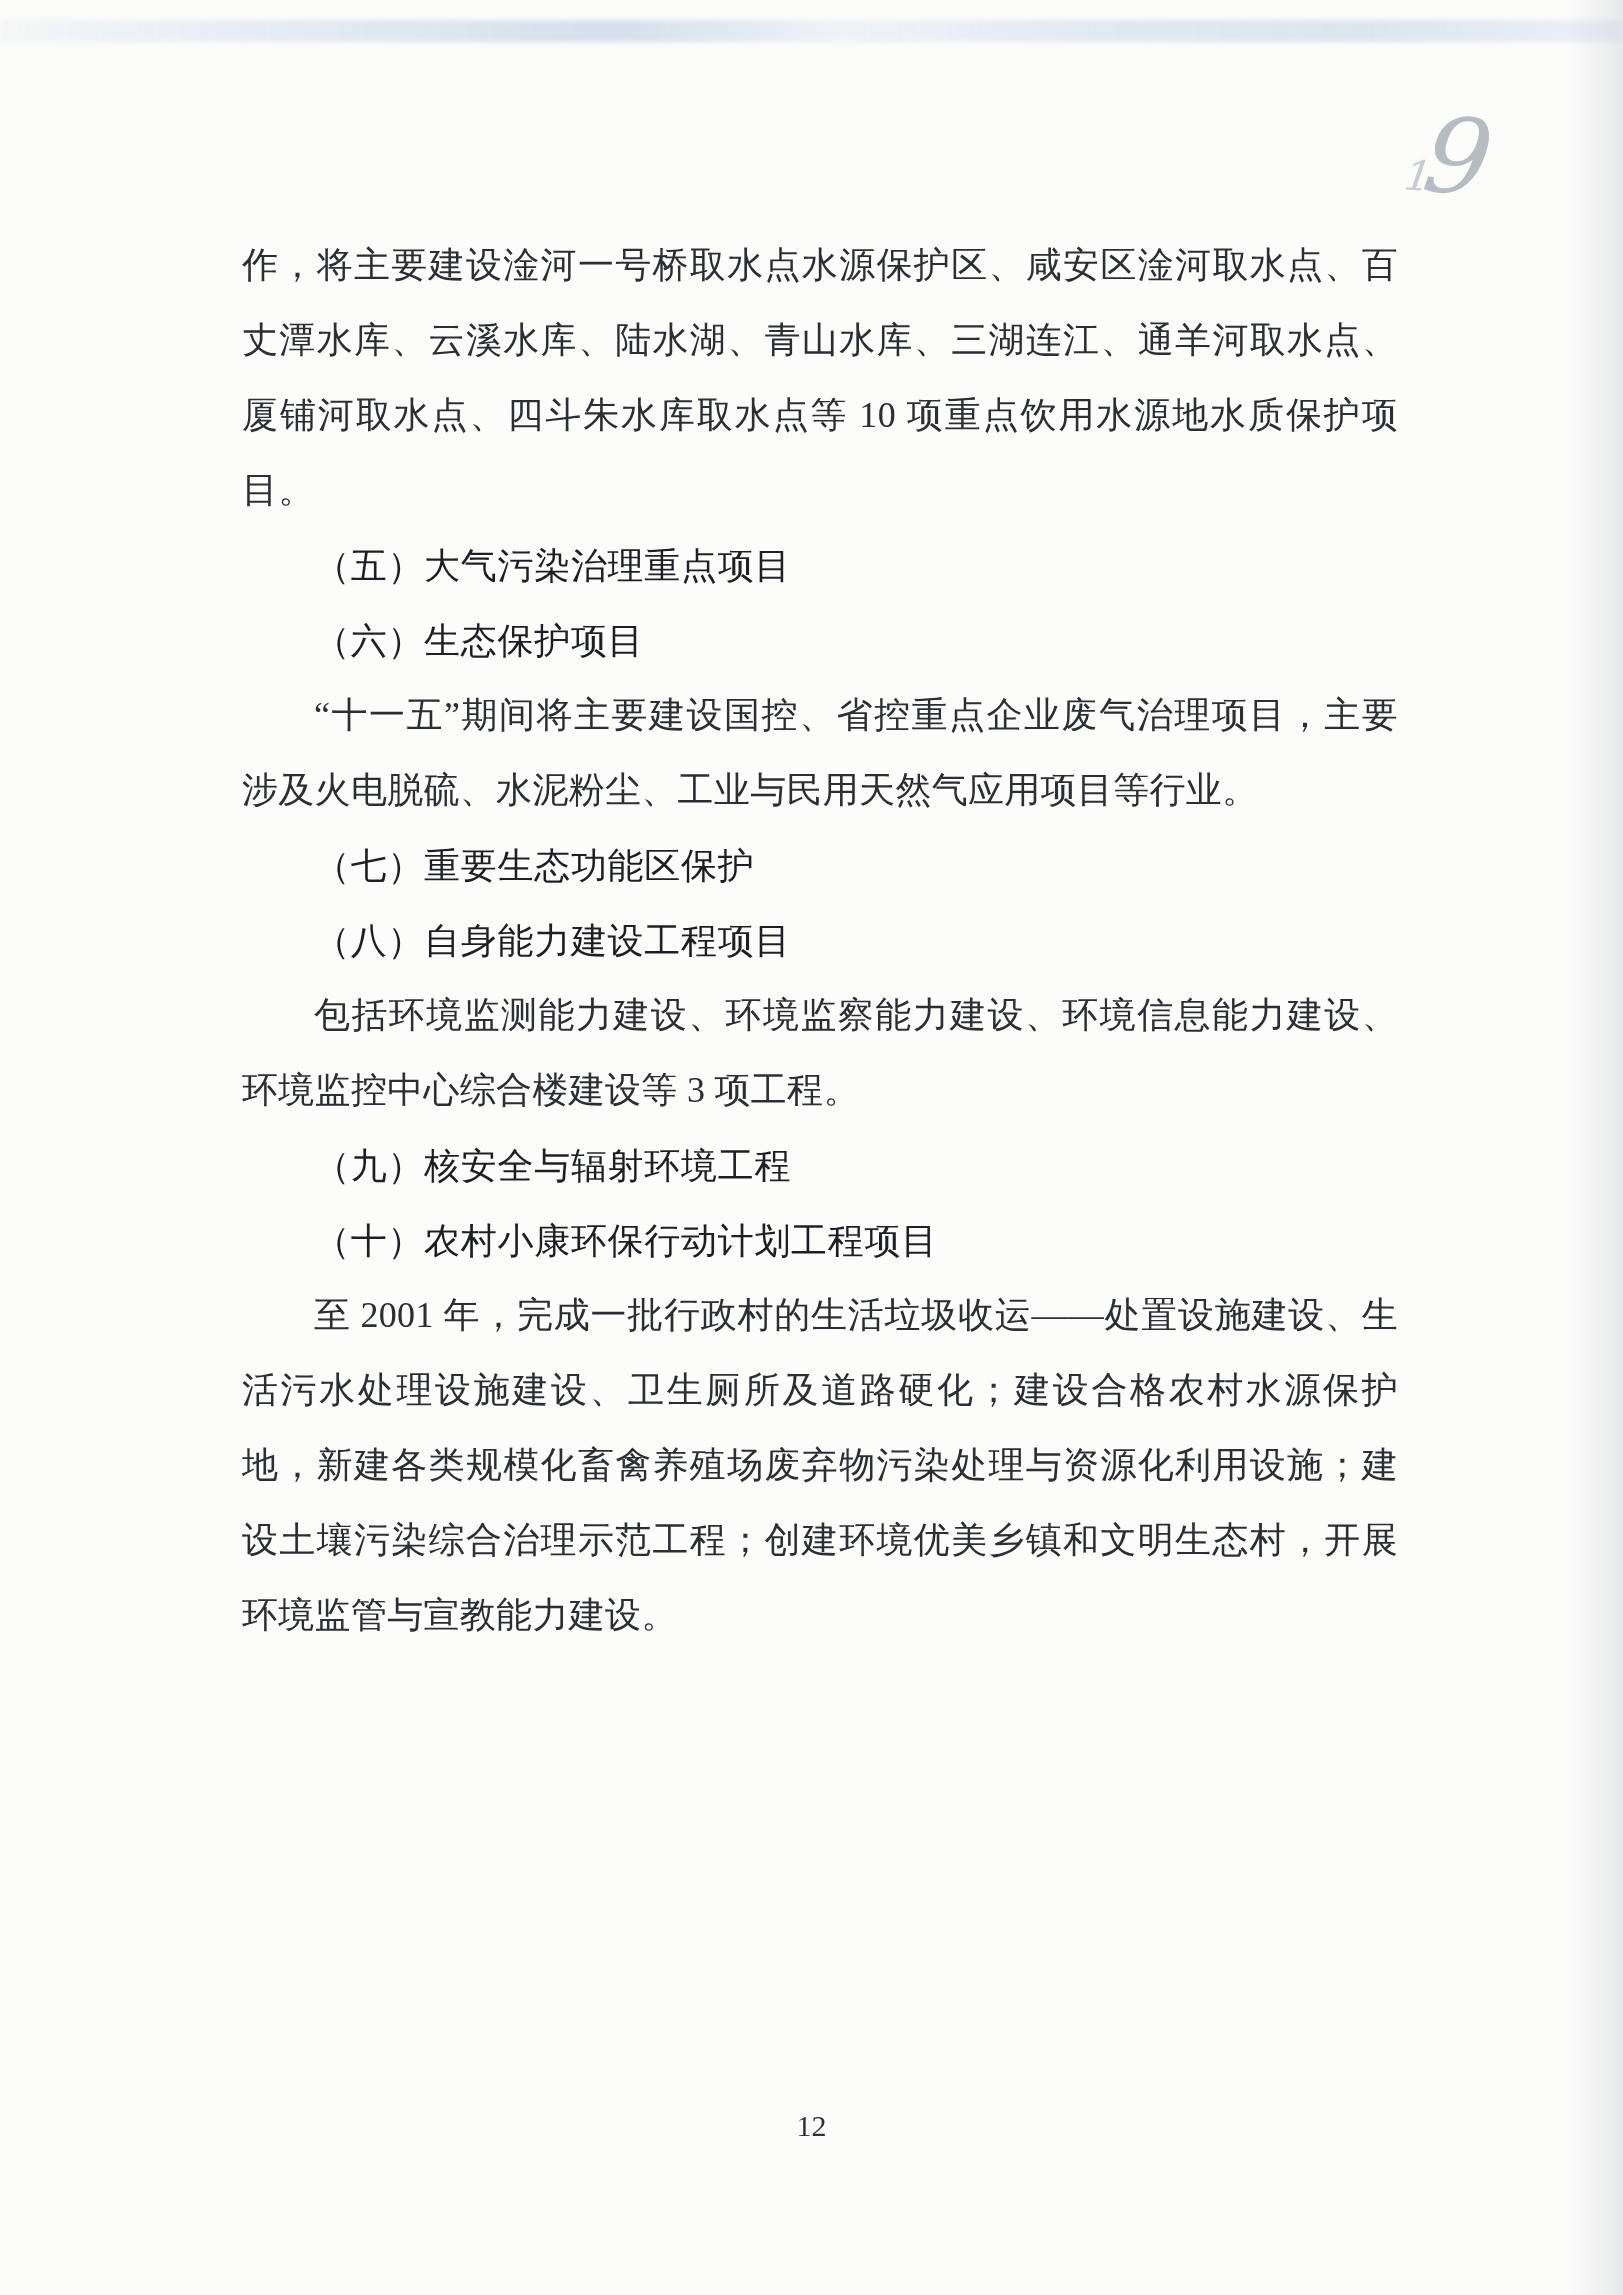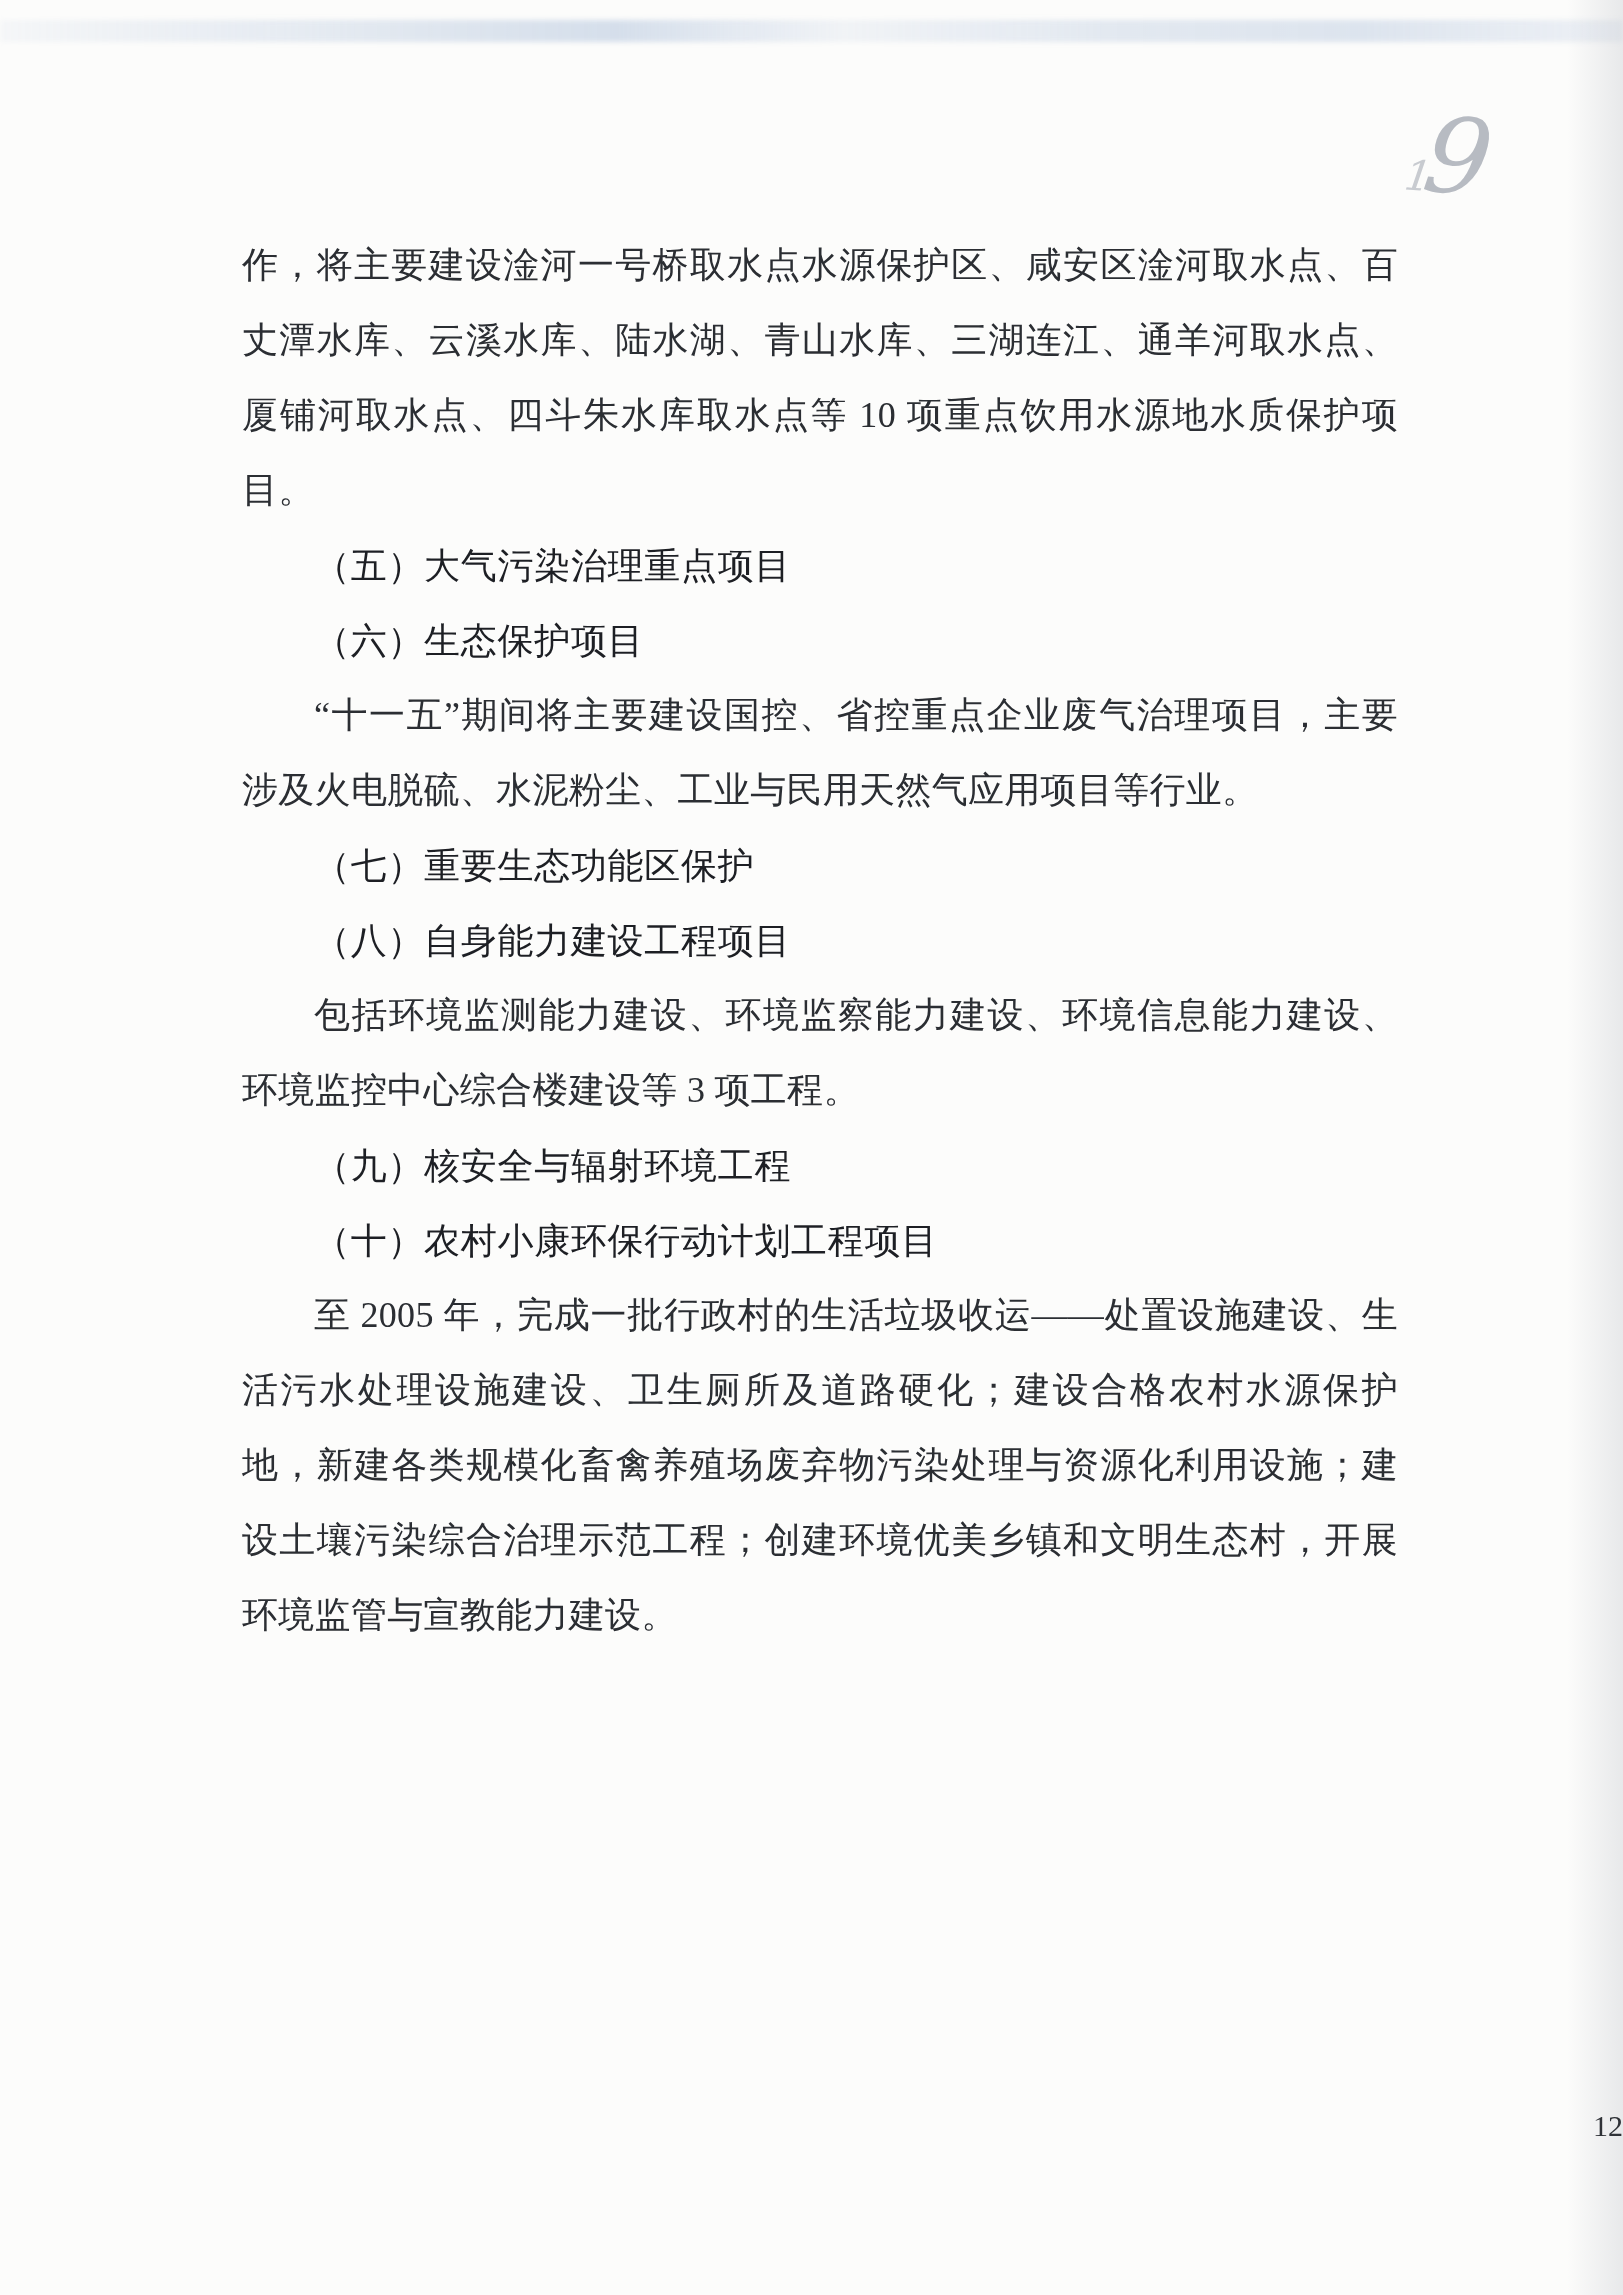--- a/index.html
+++ b/index.html
@@ -82,21 +82,21 @@
     font-weight: 400;
     color: #1d1f24;
     letter-spacing: 0.7px;
   }
   .para.body-text { letter-spacing: 0.3px; }
   .page-number {
     position: absolute;
     top: 2103px;
     left: 0;
     width: 100%;
-    text-align: right;
+    text-align: center;
     font-size: 30px;
     line-height: 46px;
     color: #2f3237;
     font-family: "Liberation Serif", "DejaVu Serif", serif;
   }
 </style>
 </head>
 <body>
 
 <div class="page">
@@ -108,18 +108,18 @@
   <main class="doc-body">
       <p class="para body-text">作，将主要建设淦河一号桥取水点水源保护区、咸安区淦河取水点、百丈潭水库、云溪水库、陆水湖、青山水库、三湖连江、通羊河取水点、厦铺河取水点、四斗朱水库取水点等 10 项重点饮用水源地水质保护项目。</p>
       <p class="para heading indent">（五）大气污染治理重点项目</p>
       <p class="para heading indent">（六）生态保护项目</p>
       <p class="para body-text indent">“十一五”期间将主要建设国控、省控重点企业废气治理项目，主要涉及火电脱硫、水泥粉尘、工业与民用天然气应用项目等行业。</p>
       <p class="para heading indent">（七）重要生态功能区保护</p>
       <p class="para heading indent">（八）自身能力建设工程项目</p>
       <p class="para body-text indent">包括环境监测能力建设、环境监察能力建设、环境信息能力建设、环境监控中心综合楼建设等 3 项工程。</p>
       <p class="para heading indent">（九）核安全与辐射环境工程</p>
       <p class="para heading indent">（十）农村小康环保行动计划工程项目</p>
-      <p class="para body-text indent">至 2005 年，完成一批行政村的生活垃圾收运——处置设施建设、生活污水处理设施建设、卫生厕所及道路硬化；建设合格农村水源保护地，新建各类规模化畜禽养殖场废弃物污染处理与资源化利用设施；建设土壤污染综合治理示范工程；创建环境优美乡镇和文明生态村，开展环境监管与宣教能力建设。</p>
+      <p class="para body-text indent">至 2001 年，完成一批行政村的生活垃圾收运——处置设施建设、生活污水处理设施建设、卫生厕所及道路硬化；建设合格农村水源保护地，新建各类规模化畜禽养殖场废弃物污染处理与资源化利用设施；建设土壤污染综合治理示范工程；创建环境优美乡镇和文明生态村，开展环境监管与宣教能力建设。</p>
     </main>
 
   <div class="page-number">12</div>
 </div>
 
 
 </body></html>

